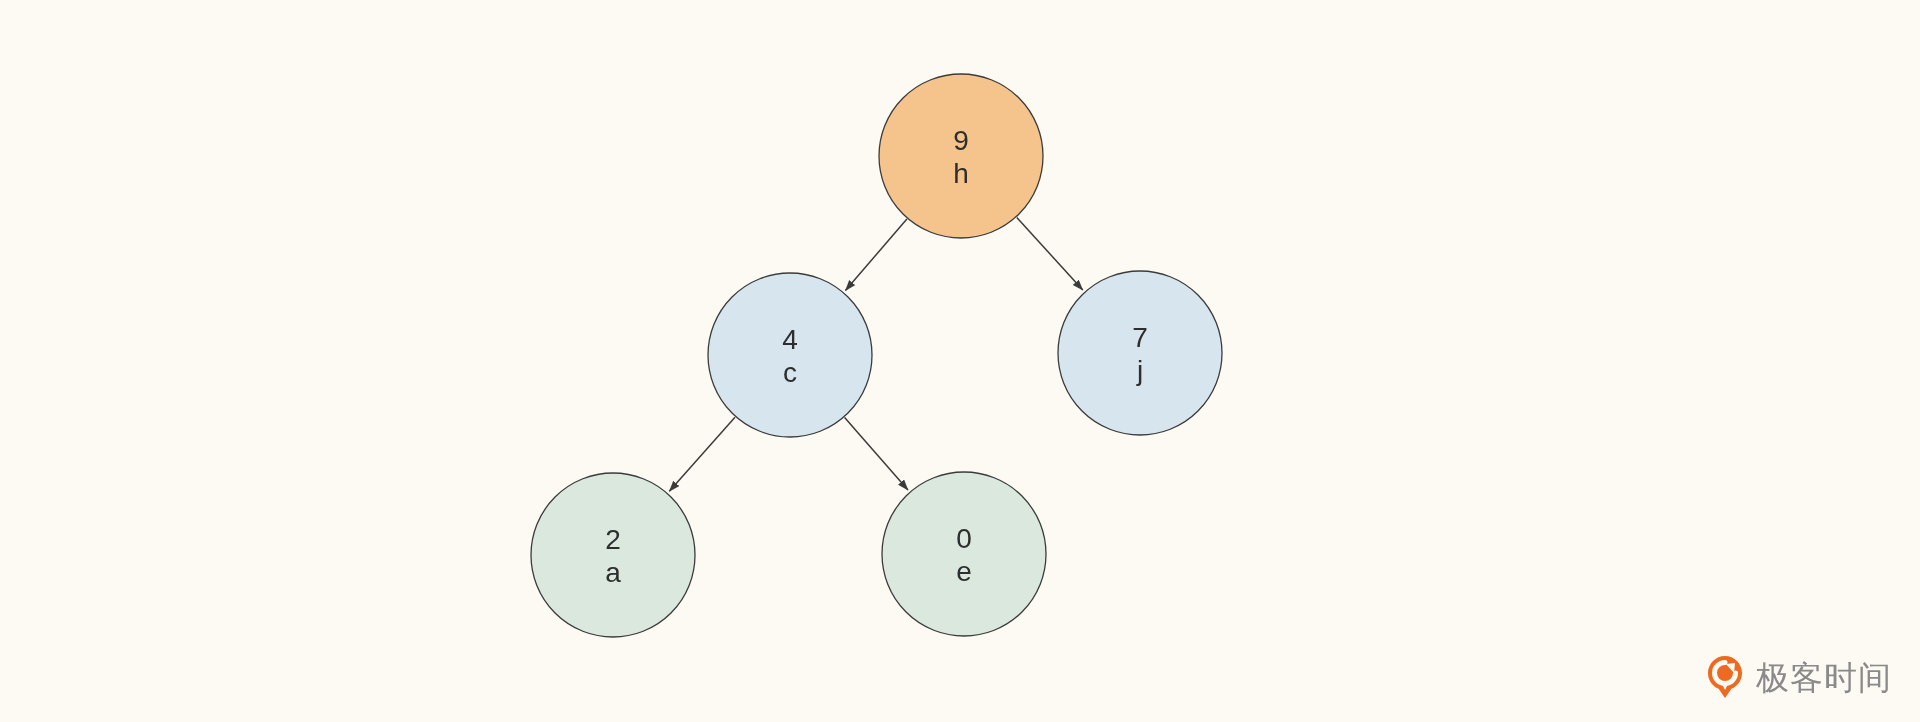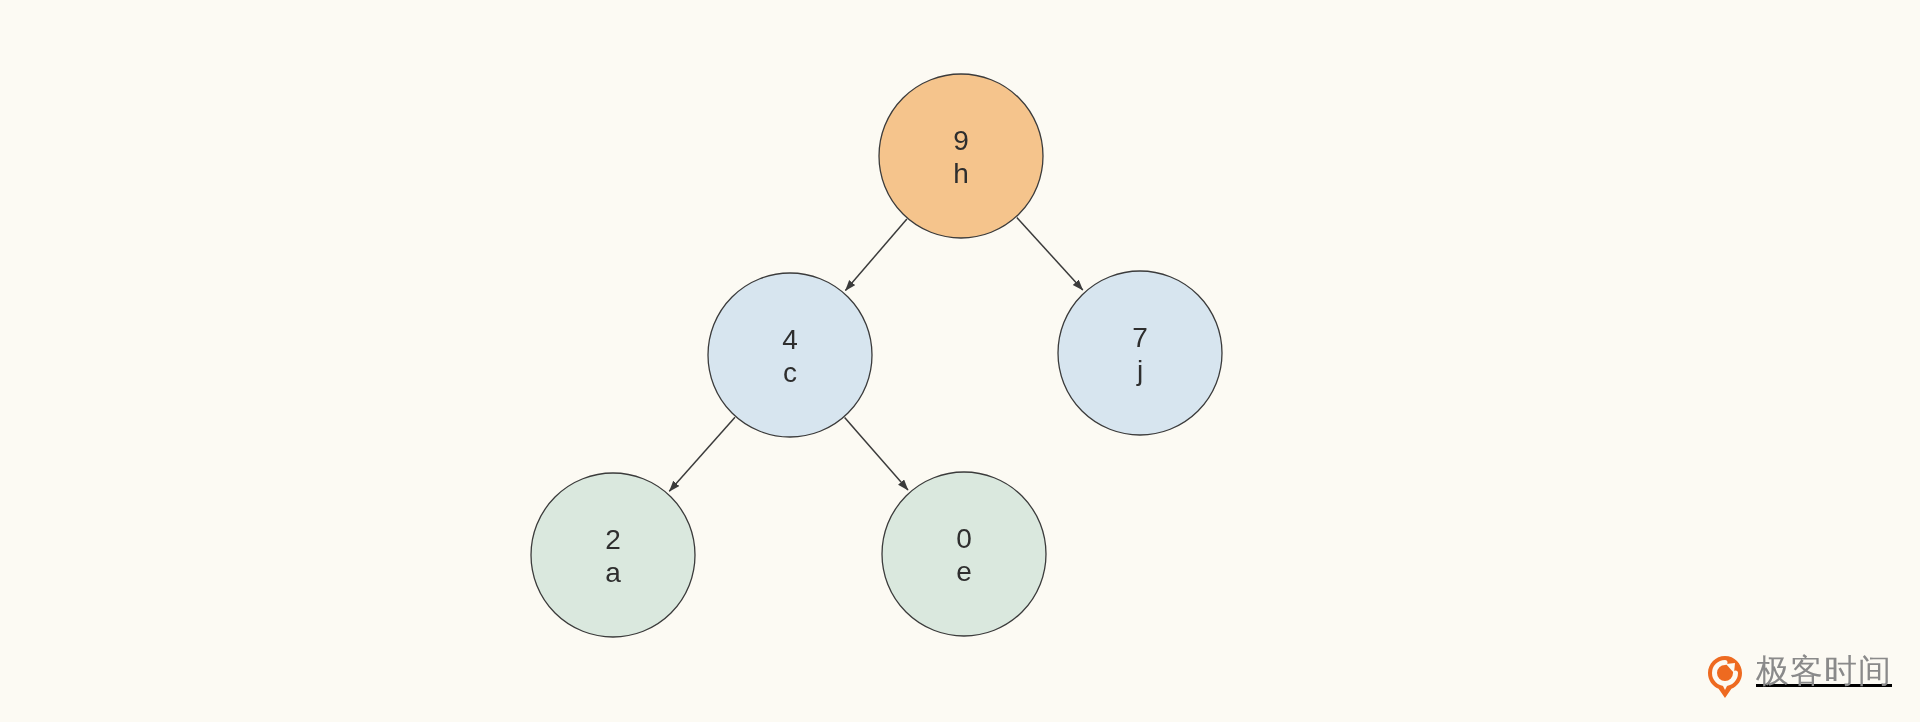--- a/index.html
+++ b/index.html
@@ -23,22 +23,22 @@
     font-family: "Liberation Sans", sans-serif;
     font-size: 28px;
     fill: #2e2e2e;
     text-anchor: middle;
   }
   .branding {
     position: absolute;
     right: 28px;
     bottom: 22px;
     display: flex;
+    align-items: center;
     gap: 12px;
-    text-decoration: underline;
   }
   .logo-text {
     font-size: 33px;
     font-weight: 500;
     letter-spacing: 1px;
     line-height: 1;
   }
 </style>
 </head>
 <body>

